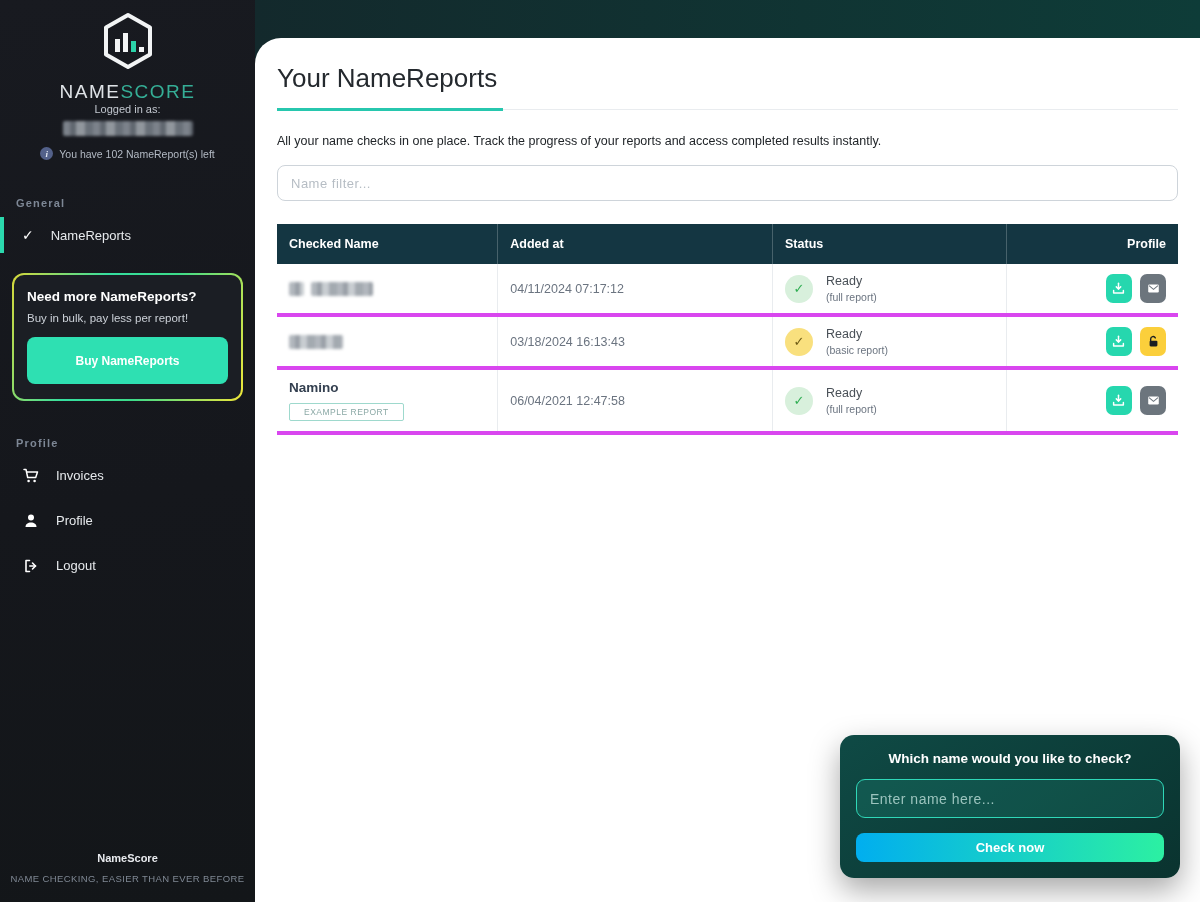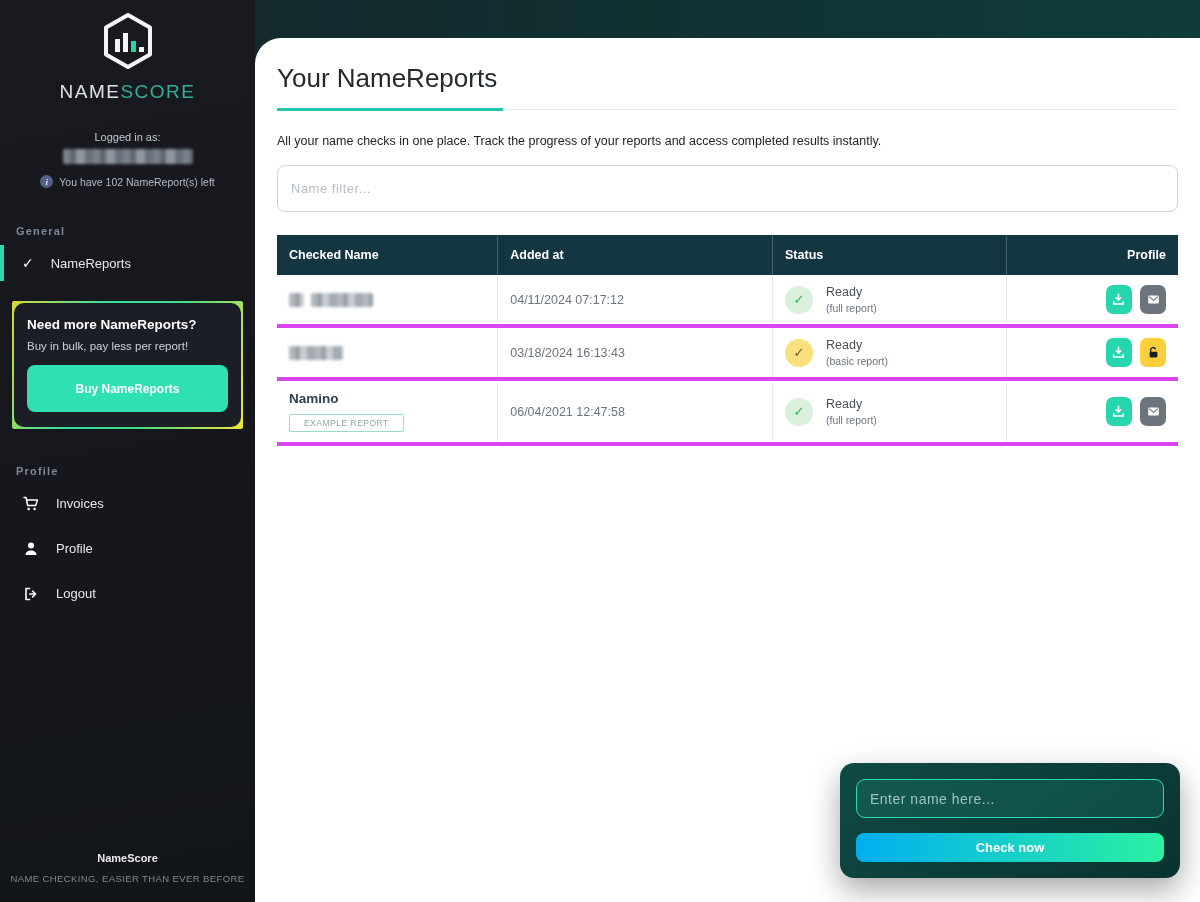--- a/index.html
+++ b/index.html
@@ -5,53 +5,53 @@
   * { margin:0; padding:0; box-sizing:border-box; }
   html,body { width:1200px; height:902px; }
   body { font-family:"Liberation Sans","DejaVu Sans",sans-serif; overflow:hidden; }
   .app { display:flex; width:1200px; height:902px; background:#fdba74; }
 
   
   .sidebar { width:255px; flex:none; position:relative; background:linear-gradient(170deg,#181a20 0%,#15171c 55%,#131619 100%); }
   .brand { text-align:center; padding-top:12px; }
   .brand-name { font-size:19px; letter-spacing:1.5px; color:#dfe3e7; margin-top:7px; font-weight:400; }
   .brand-name .score { color:#35ae96; }
-  .logged { text-align:center; margin-top:28px; }
+  .logged { text-align:center; margin-top:0; }
   .logged-label { font-size:11px; color:#c2c7cf; }
   .redacted-email { width:130px; height:15px; margin:6px auto 0; border-radius:2px;
     background:repeating-linear-gradient(90deg,#8e959e 0 7px,#6e757e 7px 13px,#a7adb4 13px 22px,#788089 22px 30px);
     filter:blur(1.6px); opacity:.85; }
   .credits { margin-top:11px; display:flex; justify-content:center; align-items:center; gap:6px; font-size:10.5px; color:#b3bac4; }
   .info-icon { width:13px; height:13px; flex:none; border-radius:50%; background:#53618a; color:#e3e8f2; font-size:9px; font-weight:bold; font-style:italic; display:flex; align-items:center; justify-content:center; font-family:"Liberation Serif",serif; }
   .section-label { color:#7d8795; font-size:11px; font-weight:bold; letter-spacing:1.2px; padding:0 16px; }
   .lbl-general { margin-top:37px; }
   .lbl-profile { margin-top:36px; }
   .nav-item { position:relative; display:flex; align-items:center; gap:17px; padding:10px 16px 10px 22px; color:#e6e9ec; font-size:13px; cursor:pointer; margin-top:8px; }
   .nav-item.active::before { content:""; position:absolute; left:0; top:0; bottom:0; width:4px; background:#2bd9ae; }
   .nav-check { color:#fff; font-size:14px; }
   .nav-ico { width:17px; height:17px; flex:none; display:flex; align-items:center; justify-content:center; }
-  .promo-wrap { margin:20px 12px 8px; padding:2px; border-radius:2px;
+  .promo-wrap { margin:20px 12px 8px; padding:2px; border-radius:12px;
     background:linear-gradient(110deg,#d8d83a 0%,#35dfa0 35%,#3ddc8a 60%,#efe639 100%); }
   .promo { background:#1b1e24; border-radius:10px; padding:14px 13px 15px; }
   .promo-title { color:#fff; font-weight:bold; font-size:13.5px; }
   .promo-sub { color:#cdd2d9; font-size:11.5px; margin-top:8px; }
   .promo-btn { margin-top:13px; display:block; width:100%; height:47px; border:none; border-radius:8px; background:#2ee0b2; color:#fff; font-weight:bold; font-size:12px; cursor:pointer; font-family:inherit; }
   .sidebar-footer { position:absolute; bottom:18px; left:0; right:0; text-align:center; }
   .footer-title { color:#e8eaee; font-size:11px; font-weight:bold; }
   .footer-tagline { color:#7f8894; font-size:9.5px; margin-top:9px; letter-spacing:.4px; }
 
   
   .main { flex:1; position:relative; background:linear-gradient(90deg,#13292c 0%,#0e3c38 100%); }
   .card { position:absolute; top:38px; left:0; right:0; bottom:0; background:#fff; border-top-left-radius:26px; padding:25px 22px; }
   .page-title { font-size:26px; color:#24292e; font-weight:400; }
   .title-underline { margin-top:15px; position:relative; height:2px; }
   .title-underline .grey { position:absolute; left:0; right:0; top:0; height:1px; background:#e9ecef; }
   .title-underline .accent { position:absolute; left:0; top:-1px; height:3px; width:226px; background:#27c7ae; }
   .desc { margin-top:23px; font-size:12.5px; color:#212529; }
-  .filter-input { margin-top:17px; width:100%; height:47px; border:1px solid #ced4da; border-radius:8px; padding:0 13px; font-size:13px; color:#495057; outline:none; font-family:inherit; }
+  .filter-input { margin-top:17px; width:100%; height:36px; border:1px solid #ced4da; border-radius:8px; padding:0 13px; font-size:13px; color:#495057; outline:none; font-family:inherit; }
   .filter-input::placeholder { color:#b6bdc4; letter-spacing:.5px; }
 
   table.reports { margin-top:23px; width:100%; border-collapse:collapse; table-layout:fixed; }
   th { background:#143642; color:#fff; font-size:12.5px; font-weight:bold; text-align:left; padding:13px 12px; border-left:1px solid rgba(255,255,255,.22); }
   th:first-child { border-left:none; width:24.5%; }
   th:nth-child(2) { width:30.5%; }
   th:nth-child(3) { width:26%; }
   th:nth-child(4) { width:19%; }
   th.col-actions, td.cell-actions { text-align:right; }
   td { border-bottom:4px solid #d946ef; border-left:1px solid #e9ecef; padding:10px 12px; font-size:12.5px; color:#6b7480; vertical-align:middle; height:50px; }
@@ -73,21 +73,21 @@
   .action-btn { display:inline-flex; align-items:center; justify-content:center; width:26px; height:29px; border:none; border-radius:7px; margin-left:5px; cursor:pointer; vertical-align:middle; }
   .action-download { background:#26d7ae; color:#fff; }
   .action-email { background:#6c757d; color:#fff; }
   .action-unlock { background:#fbcf3b; color:#1b1e21; }
 
   
   .check-widget { position:absolute; right:20px; bottom:24px; width:340px; border-radius:14px;
     background:linear-gradient(145deg,#0f4a45 0%,#0a332f 100%); padding:16px 16px 16px;
     box-shadow:0 12px 30px rgba(0,0,0,.35); }
   .widget-title { color:#fff; font-weight:bold; font-size:13.5px; text-align:center; }
-  .widget-input { width:100%; height:39px; border-radius:9px; border:1px solid #2fd8b8;
+  .widget-input { margin-top:13px; width:100%; height:39px; border-radius:9px; border:1px solid #2fd8b8;
     background:rgba(47,216,184,.13); color:#d7ece8; font-size:14px; padding:0 13px; outline:none; letter-spacing:.5px; font-family:inherit; }
   .widget-input::placeholder { color:#9cc4be; }
   .widget-btn { margin-top:15px; display:block; width:100%; height:29px; border:none; border-radius:8px;
     background:linear-gradient(90deg,#01aeef 0%,#2cf0a2 100%); color:#fff; font-weight:bold; font-size:13px; cursor:pointer; font-family:inherit; }
 </style>
 </head>
 <body>
 
 <div class="app">
 
@@ -277,18 +277,19 @@
                     <path d="M2.5 4.5 8 9l5.5-4.5" stroke="#6c757d" stroke-width="1.3" fill="none"></path>
                   </svg>
               </button>
             </td>
           </tr>
         </tbody>
       </table>
 
       
       <div class="check-widget">
+        <div class="widget-title">Which name would you like to check?</div>
         <input class="widget-input" type="text" placeholder="Enter name here..." style="">
         <button class="widget-btn">Check now</button>
       </div>
     </div>
   </main>
 </div>
 
 </body></html>

